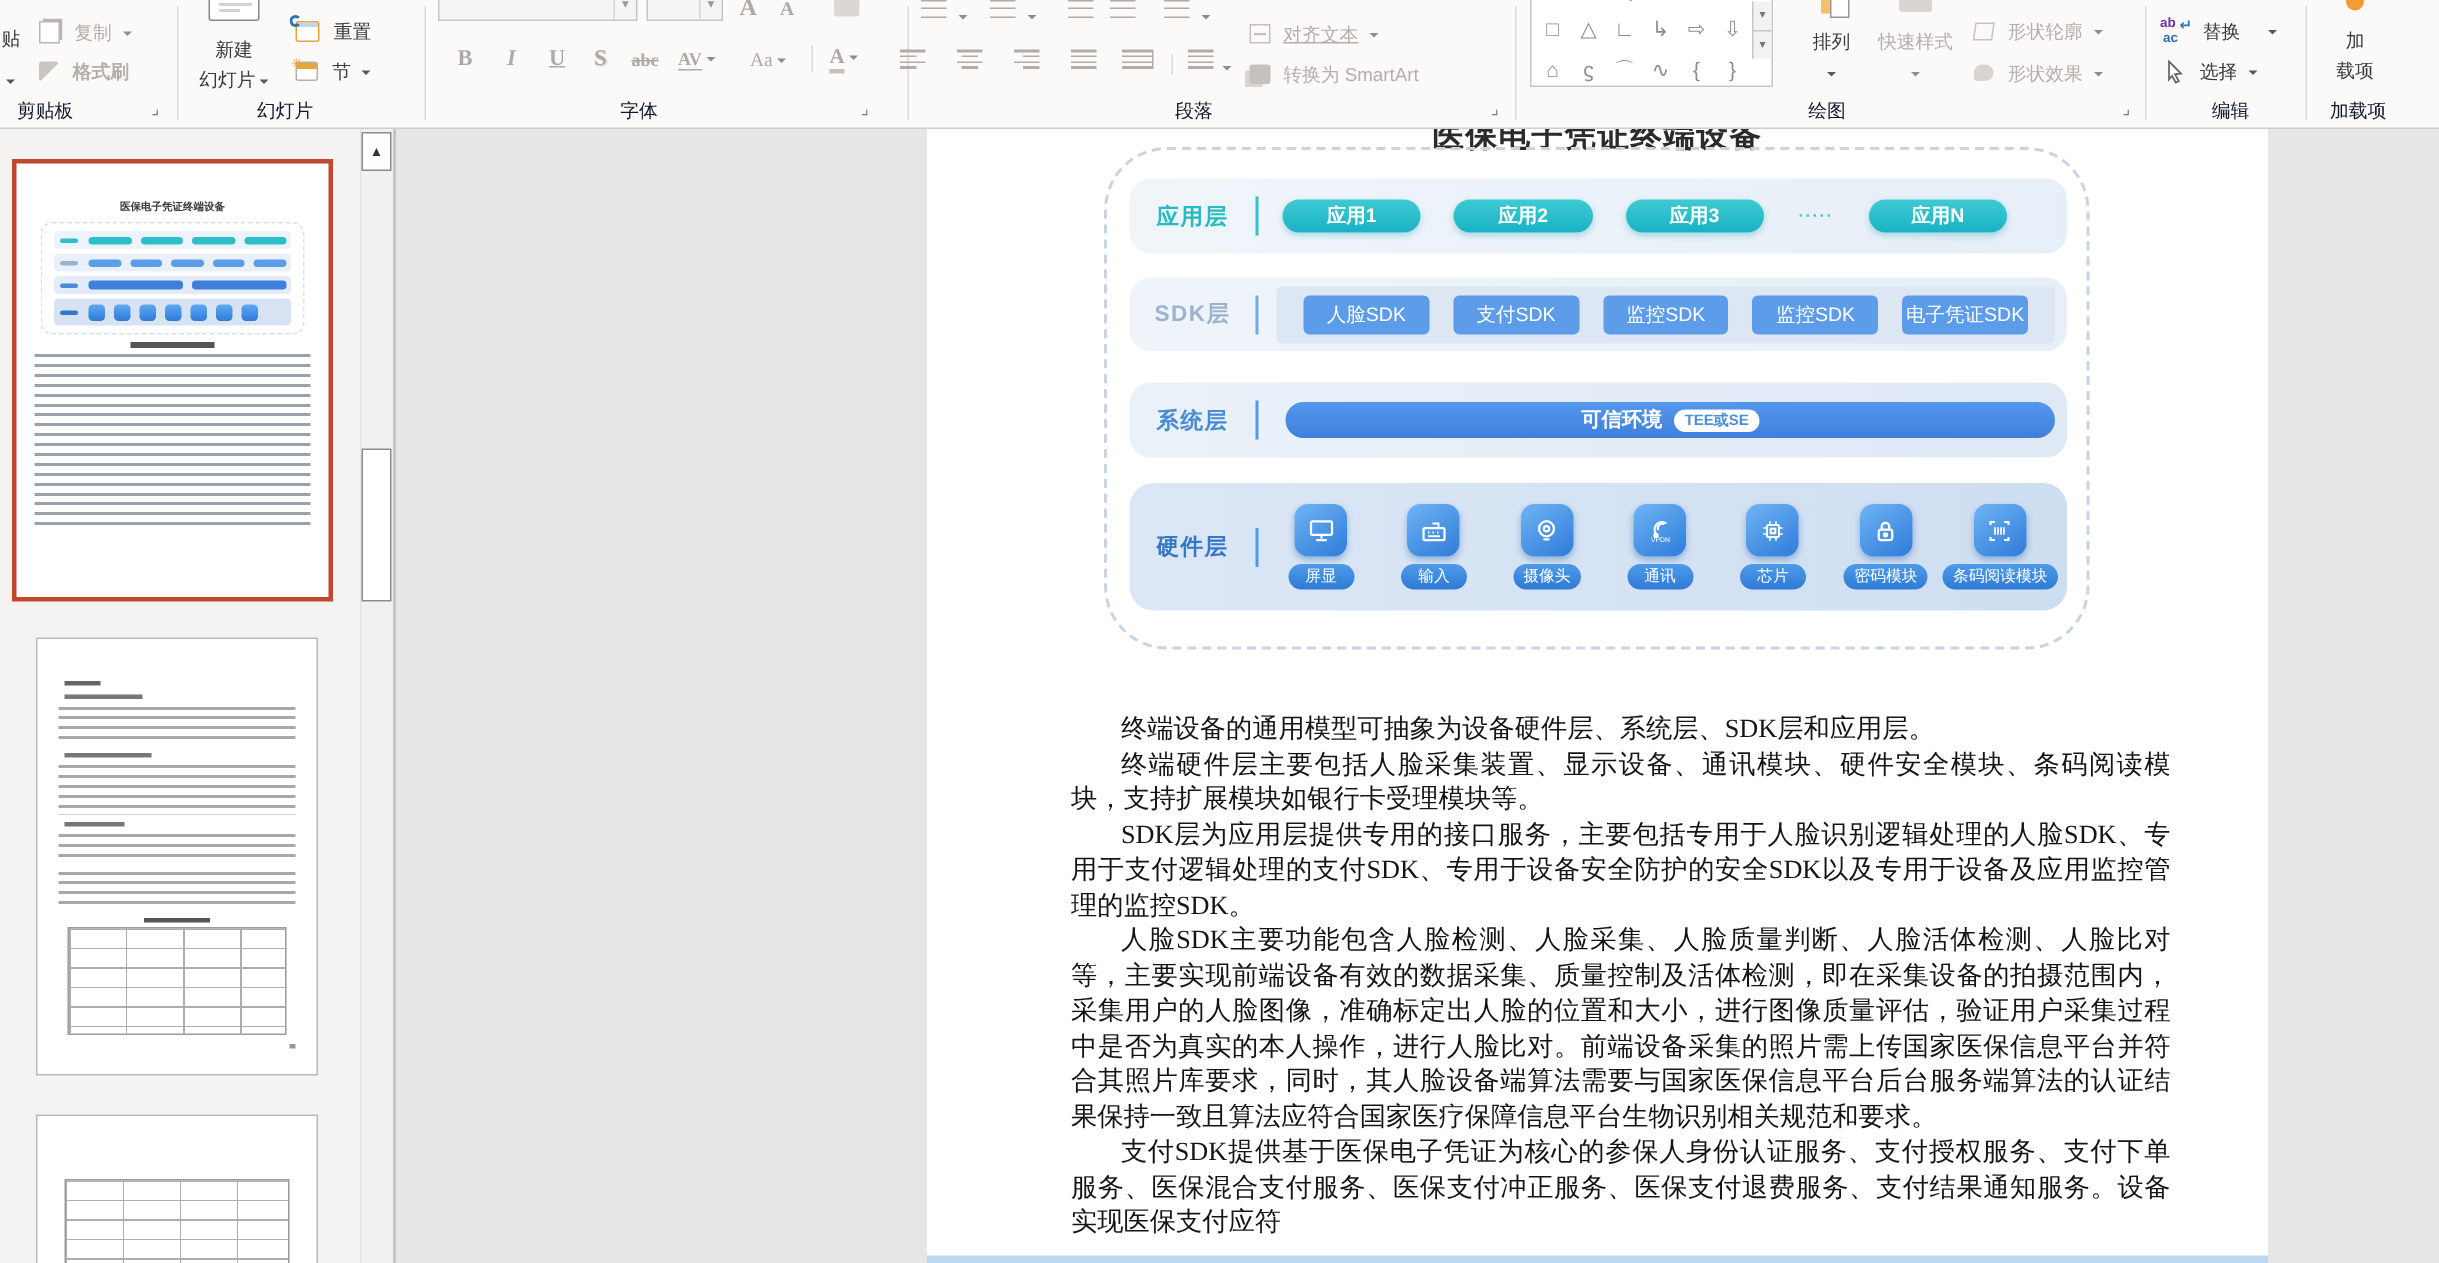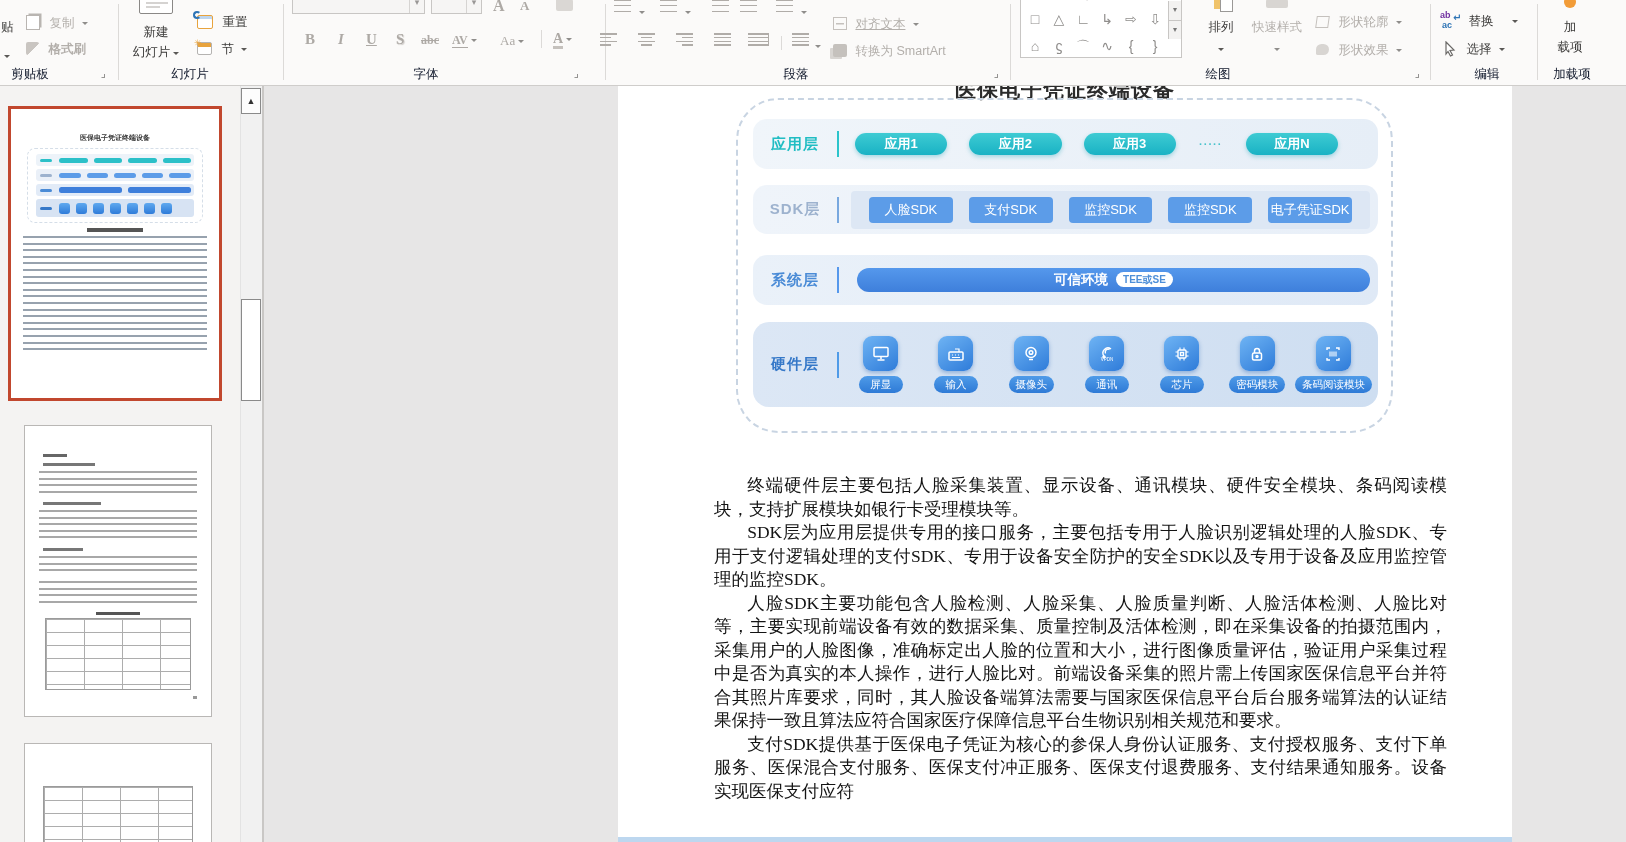--- a/index.html
+++ b/index.html
@@ -506,20 +506,21 @@
                 </svg>
             </div>
             <div class="hw-pill">条码阅读模块</div>
           </div>
         </div>
       </div>
     </div>
 
 
     <div id="bodytext">
+      <p>终端设备的通用模型可抽象为设备硬件层、系统层、SDK层和应用层。</p>
       <p>终端硬件层主要包括人脸采集装置、显示设备、通讯模块、硬件安全模块、条码阅读模块，支持扩展模块如银行卡受理模块等。</p>
       <p>SDK层为应用层提供专用的接口服务，主要包括专用于人脸识别逻辑处理的人脸SDK、专用于支付逻辑处理的支付SDK、专用于设备安全防护的安全SDK以及专用于设备及应用监控管理的监控SDK。</p>
       <p>人脸SDK主要功能包含人脸检测、人脸采集、人脸质量判断、人脸活体检测、人脸比对等，主要实现前端设备有效的数据采集、质量控制及活体检测，即在采集设备的拍摄范围内，采集用户的人脸图像，准确标定出人脸的位置和大小，进行图像质量评估，验证用户采集过程中是否为真实的本人操作，进行人脸比对。前端设备采集的照片需上传国家医保信息平台并符合其照片库要求，同时，其人脸设备端算法需要与国家医保信息平台后台服务端算法的认证结果保持一致且算法应符合国家医疗保障信息平台生物识别相关规范和要求。</p>
       <p>支付SDK提供基于医保电子凭证为核心的参保人身份认证服务、支付授权服务、支付下单服务、医保混合支付服务、医保支付冲正服务、医保支付退费服务、支付结果通知服务。设备实现医保支付应符</p>
     </div>
 
     <div id="bottom-strip"></div>
   </div>
 </div>
 

